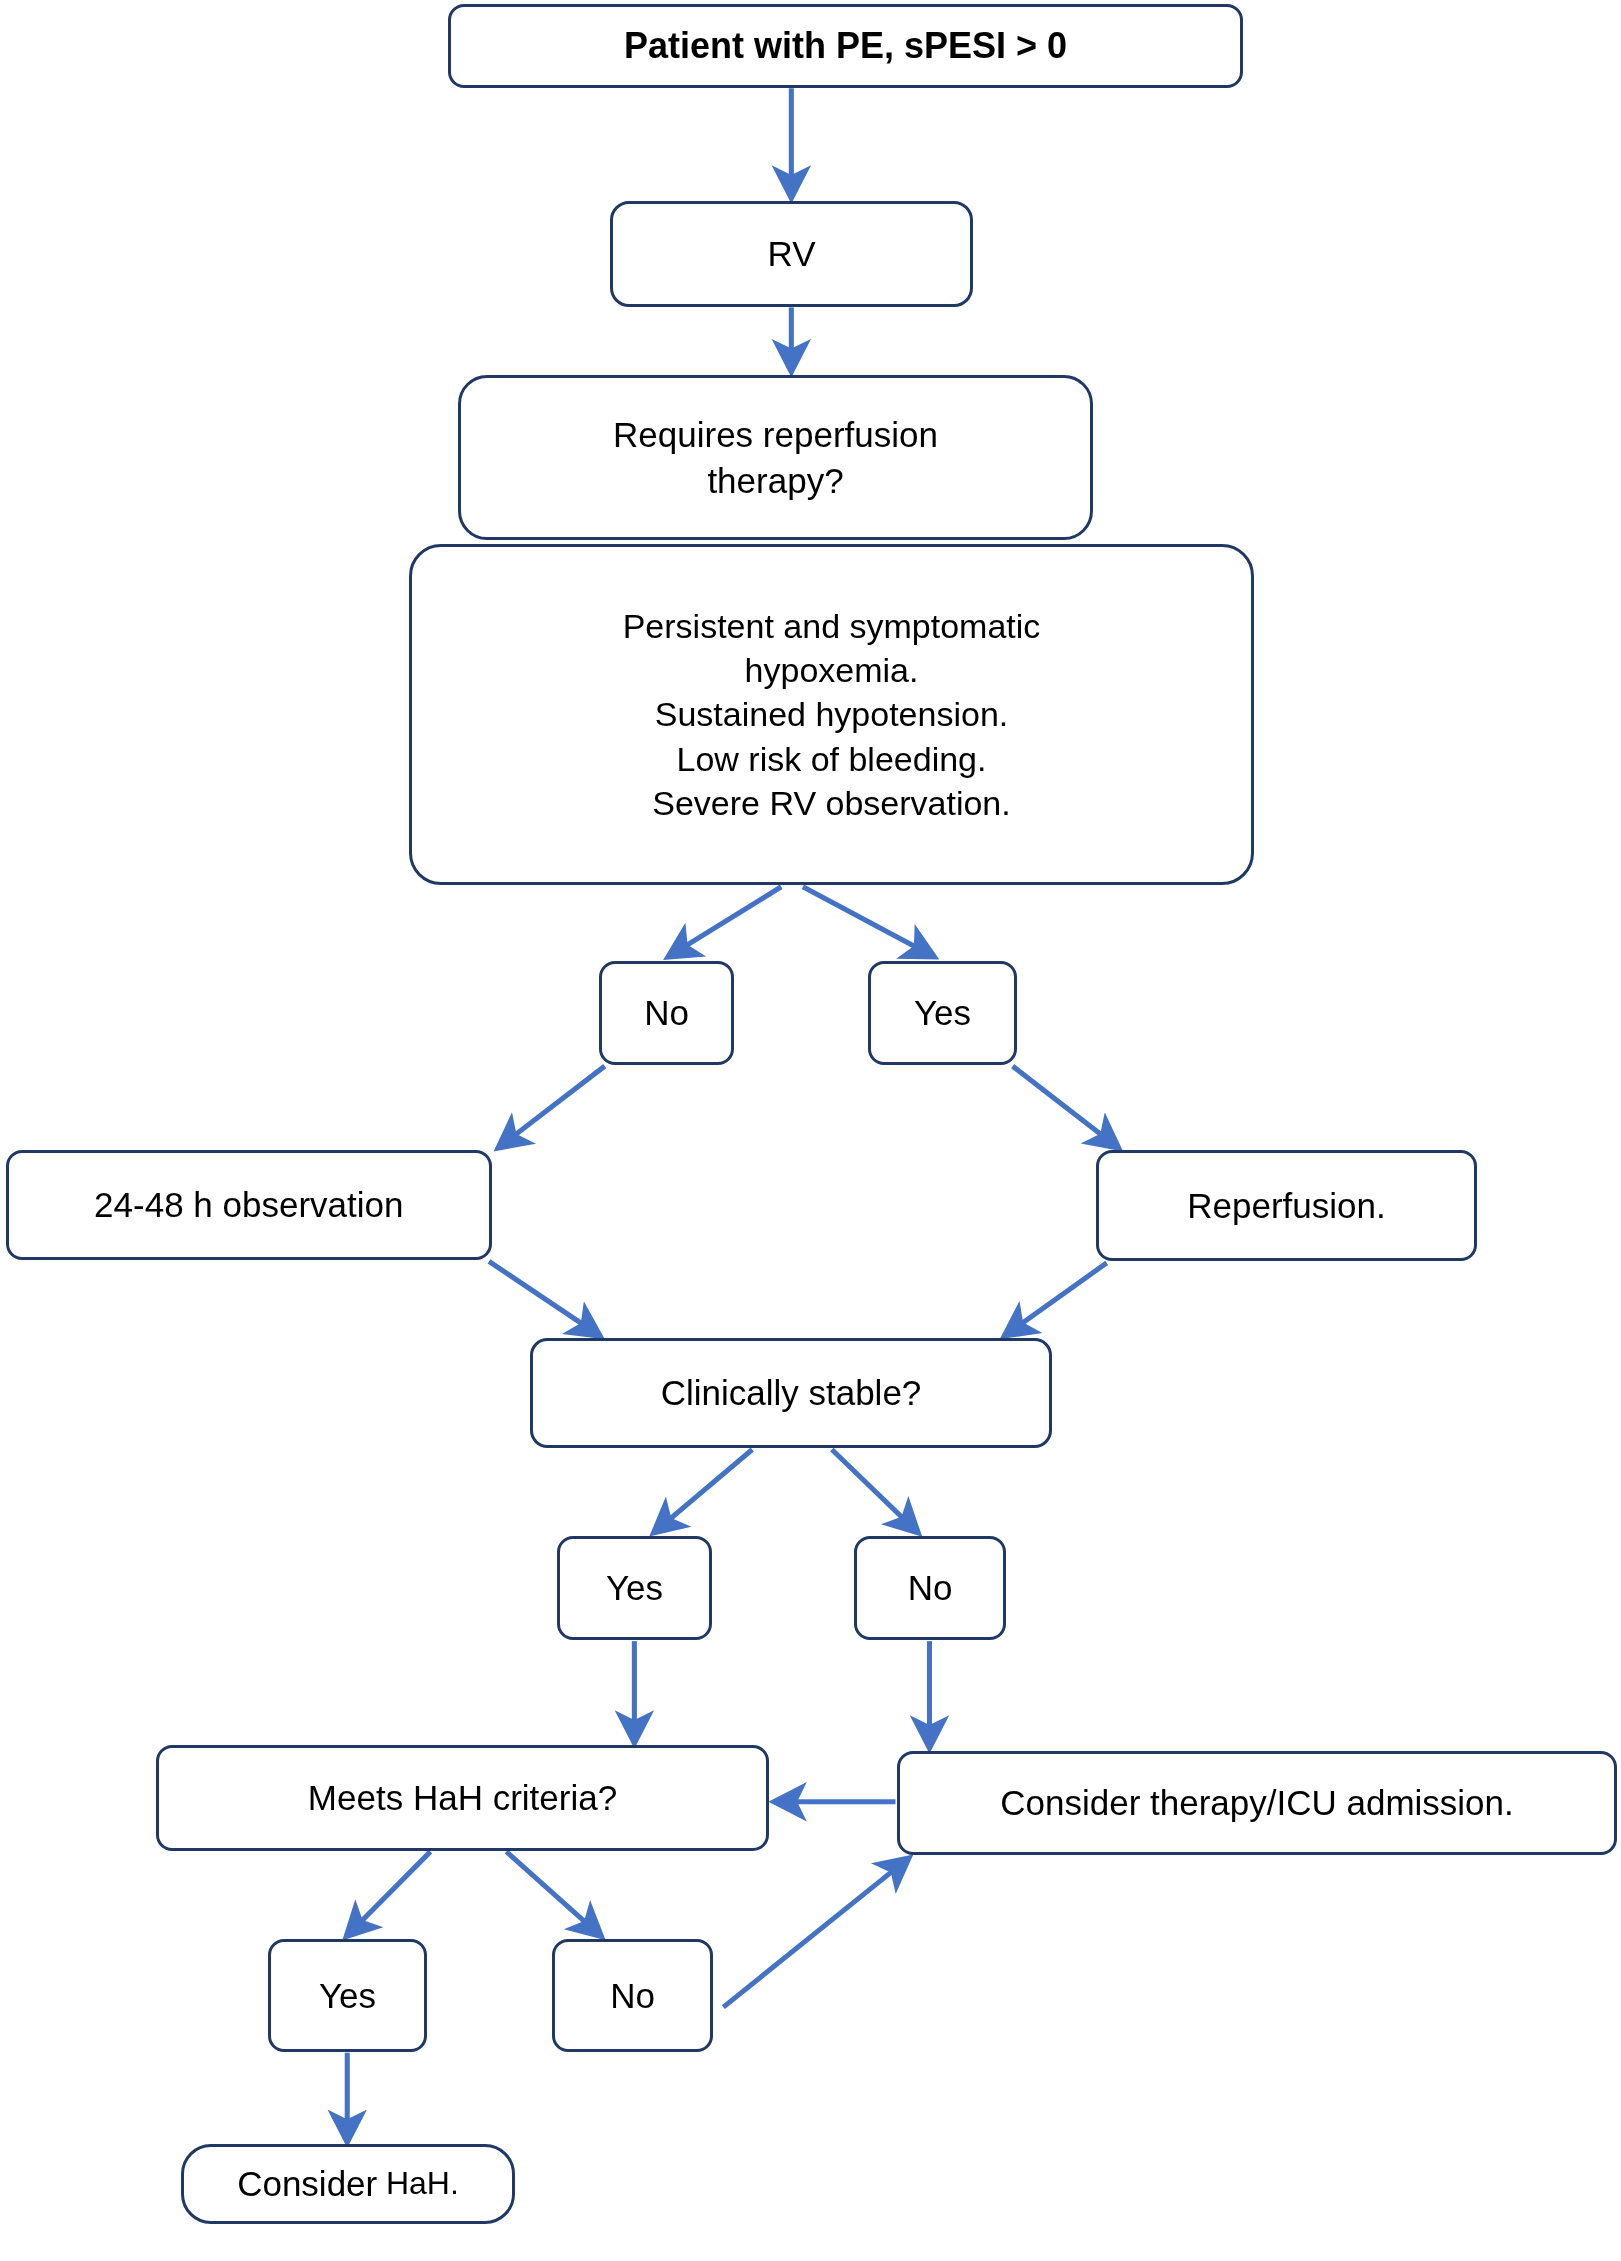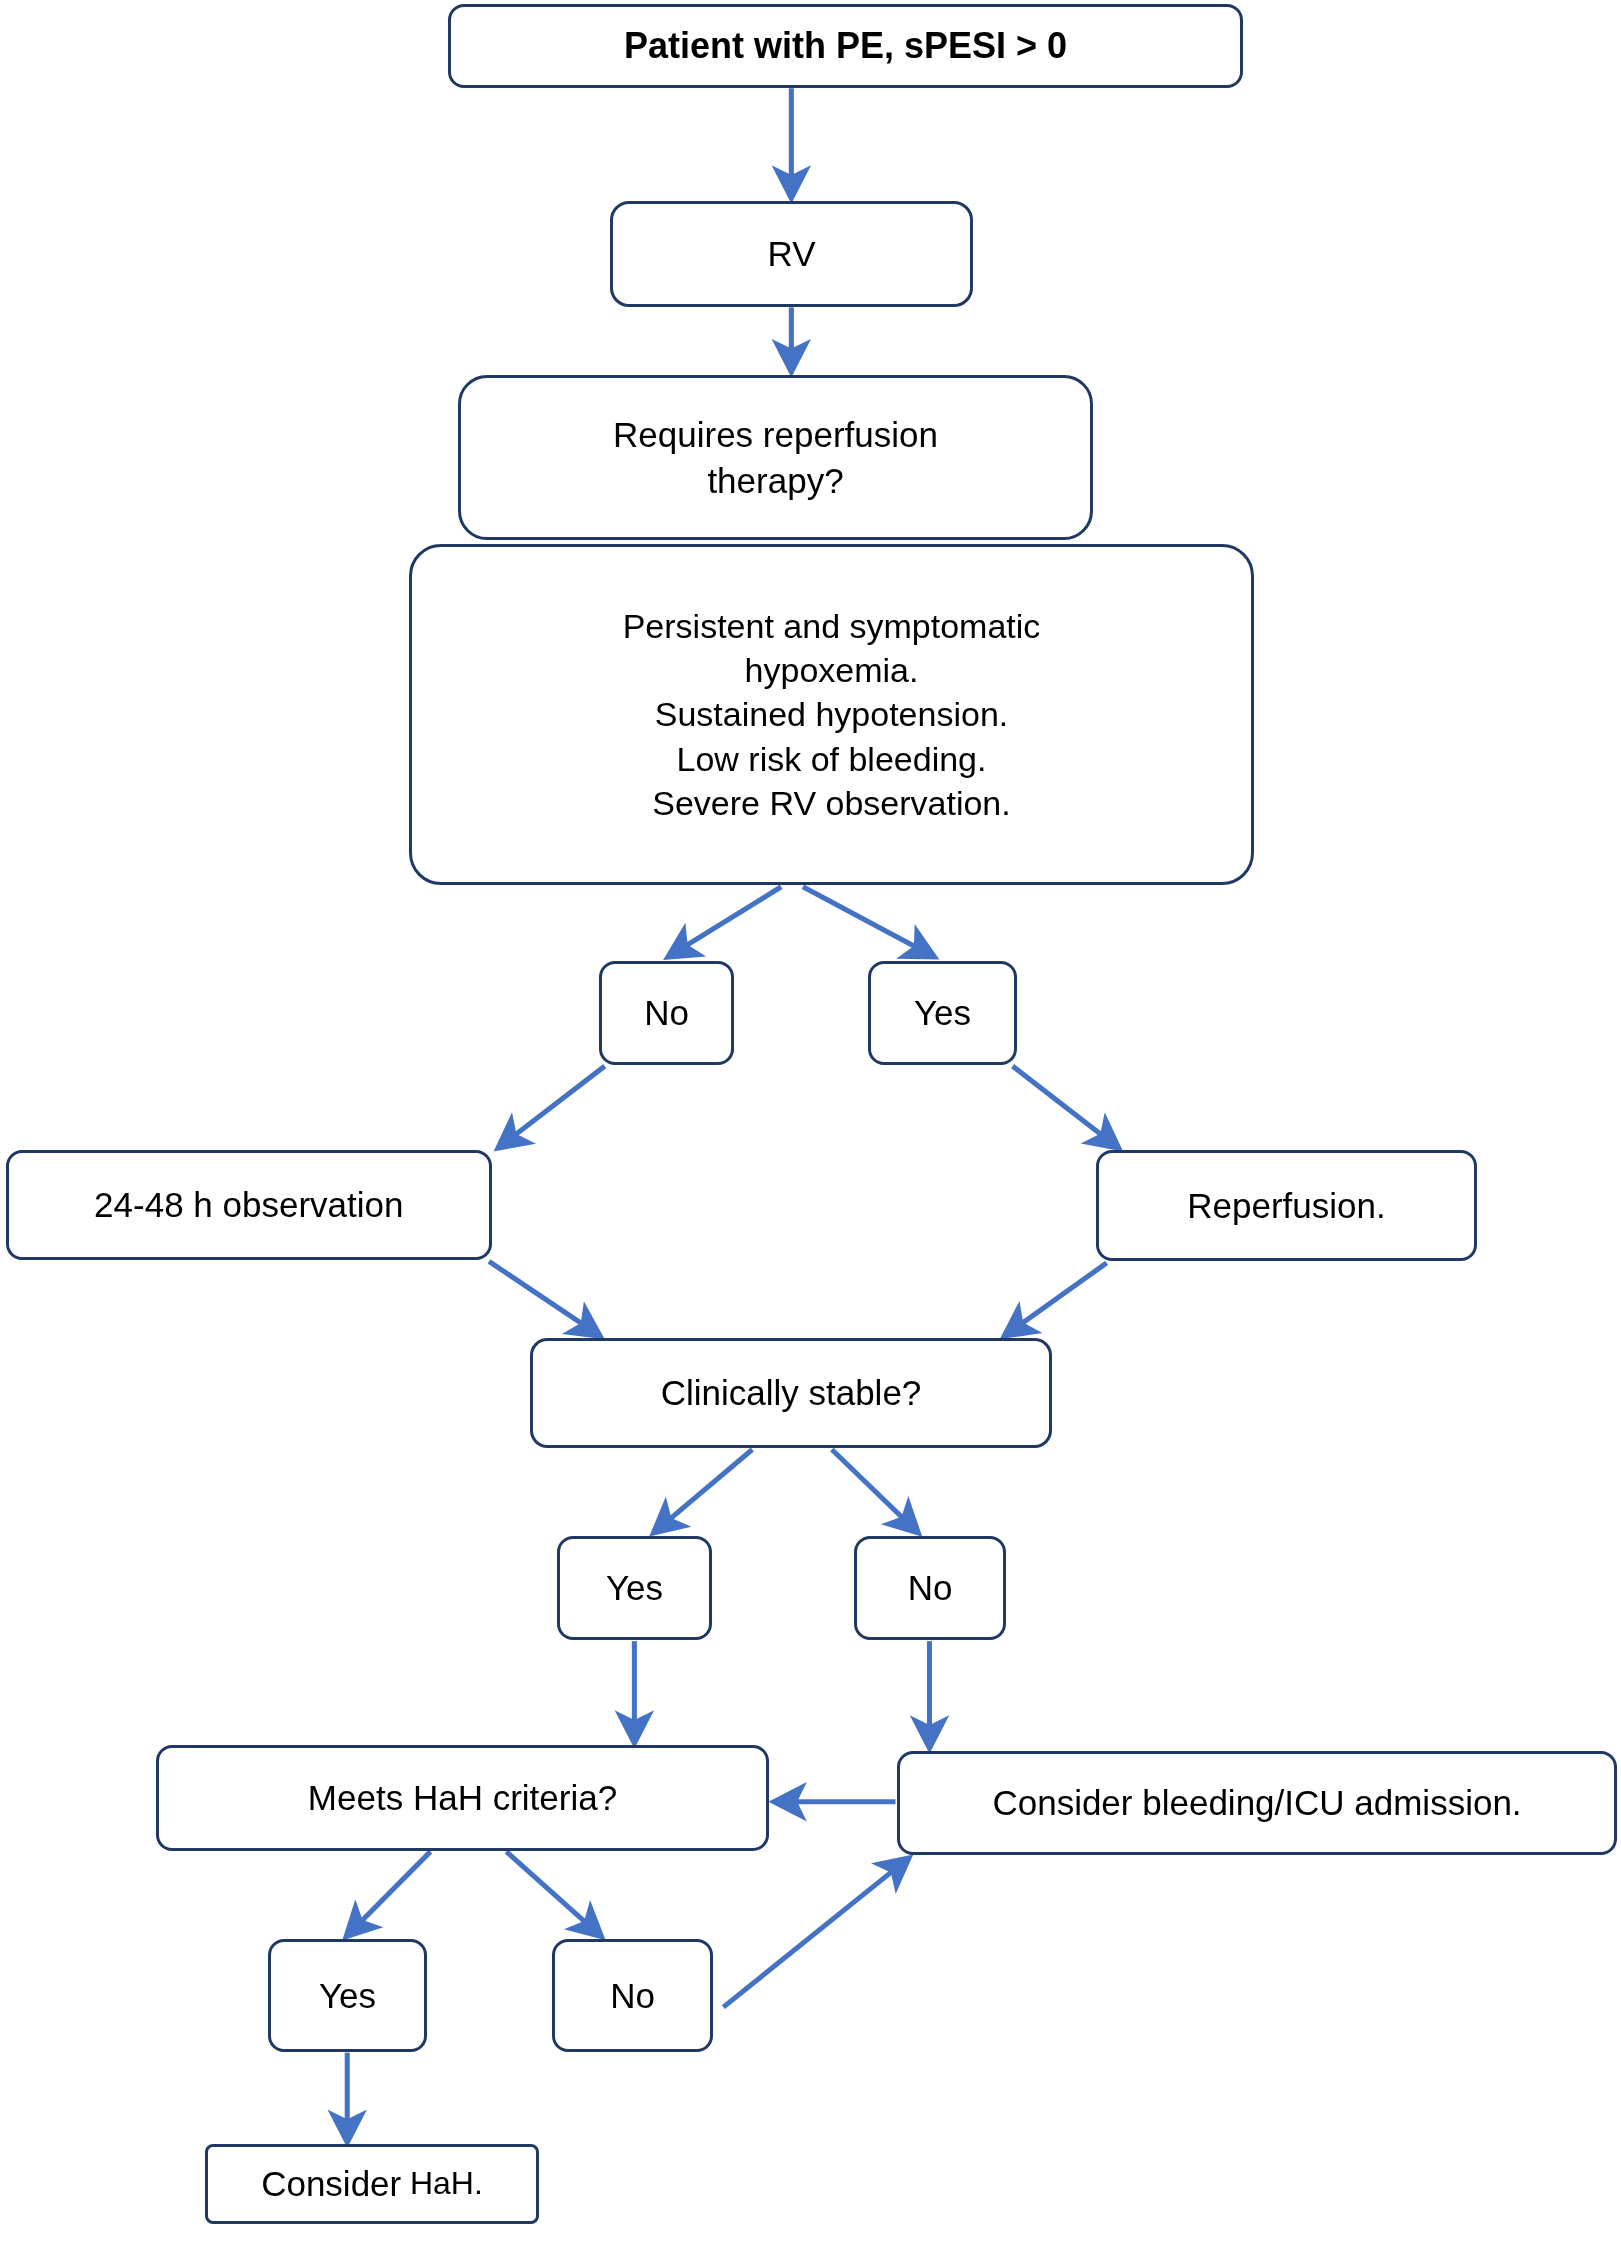--- a/index.html
+++ b/index.html
@@ -126,30 +126,30 @@
 
   <div class="node" style="left:854px; top:1536px; width:152px; height:104px; font-size:35px; border-radius:16px;">
     <span>No</span>
   </div>
 
   <div class="node" style="left:156px; top:1745px; width:613px; height:106px; font-size:35px; border-radius:16px;">
     <span>Meets HaH criteria?</span>
   </div>
 
   <div class="node" style="left:897px; top:1751px; width:720px; height:104px; font-size:35px; border-radius:16px;">
-    <span>Consider bleeding/ICU admission.</span>
+    <span>Consider therapy/ICU admission.</span>
   </div>
 
   <div class="node" style="left:268px; top:1939px; width:159px; height:113px; font-size:35px; border-radius:16px;">
     <span>Yes</span>
   </div>
 
   <div class="node" style="left:552px; top:1939px; width:161px; height:113px; font-size:35px; border-radius:16px;">
     <span>No</span>
   </div>
 
-  <div class="node" style="left:181px; top:2144px; width:334px; height:80px; font-size:35px; border-radius:8px; gap:8.7px;margin-left:24px;">
+  <div class="node" style="left:181px; top:2144px; width:334px; height:80px; font-size:35px; border-radius:30px; gap:8.7px;">
     <span>Consider</span>
     <span style="font-size:32px;">HaH.</span>
   </div>
 
 </div>
 
 
 </body></html>

